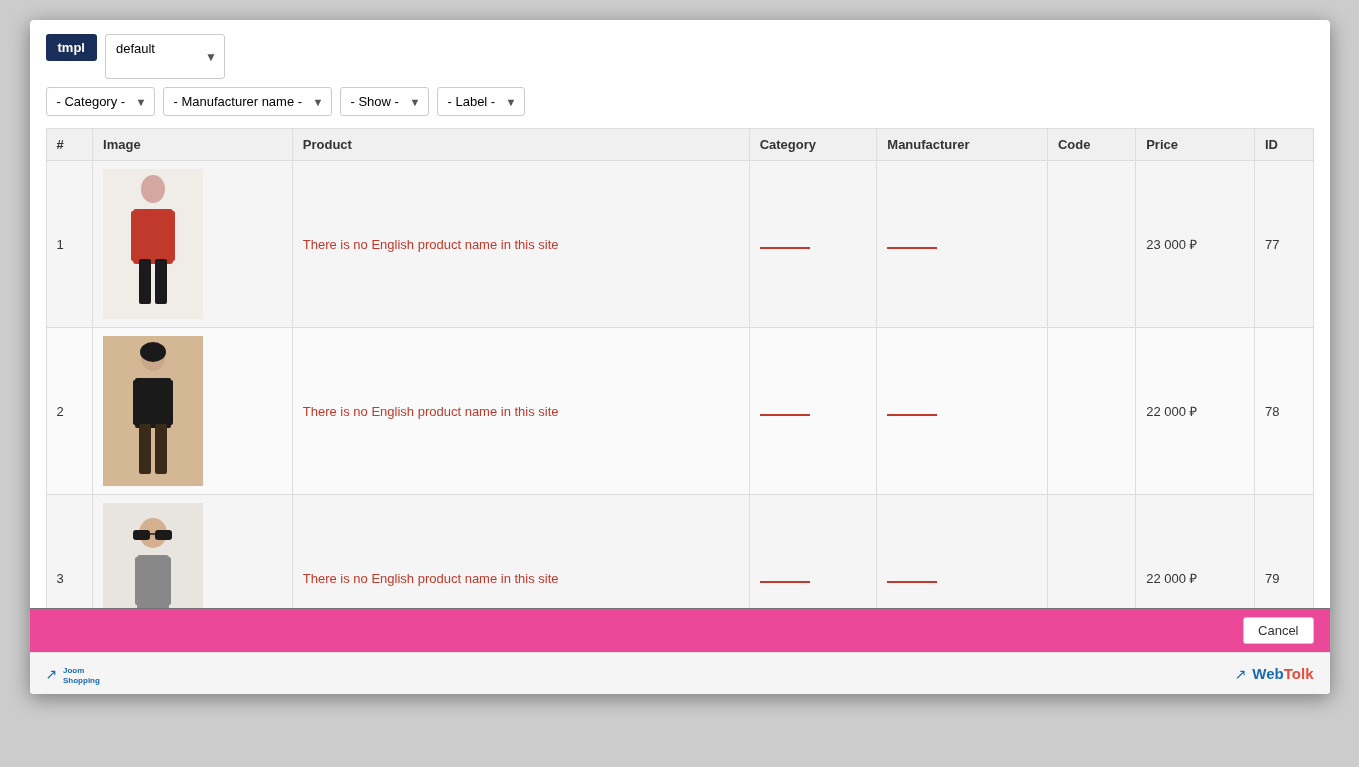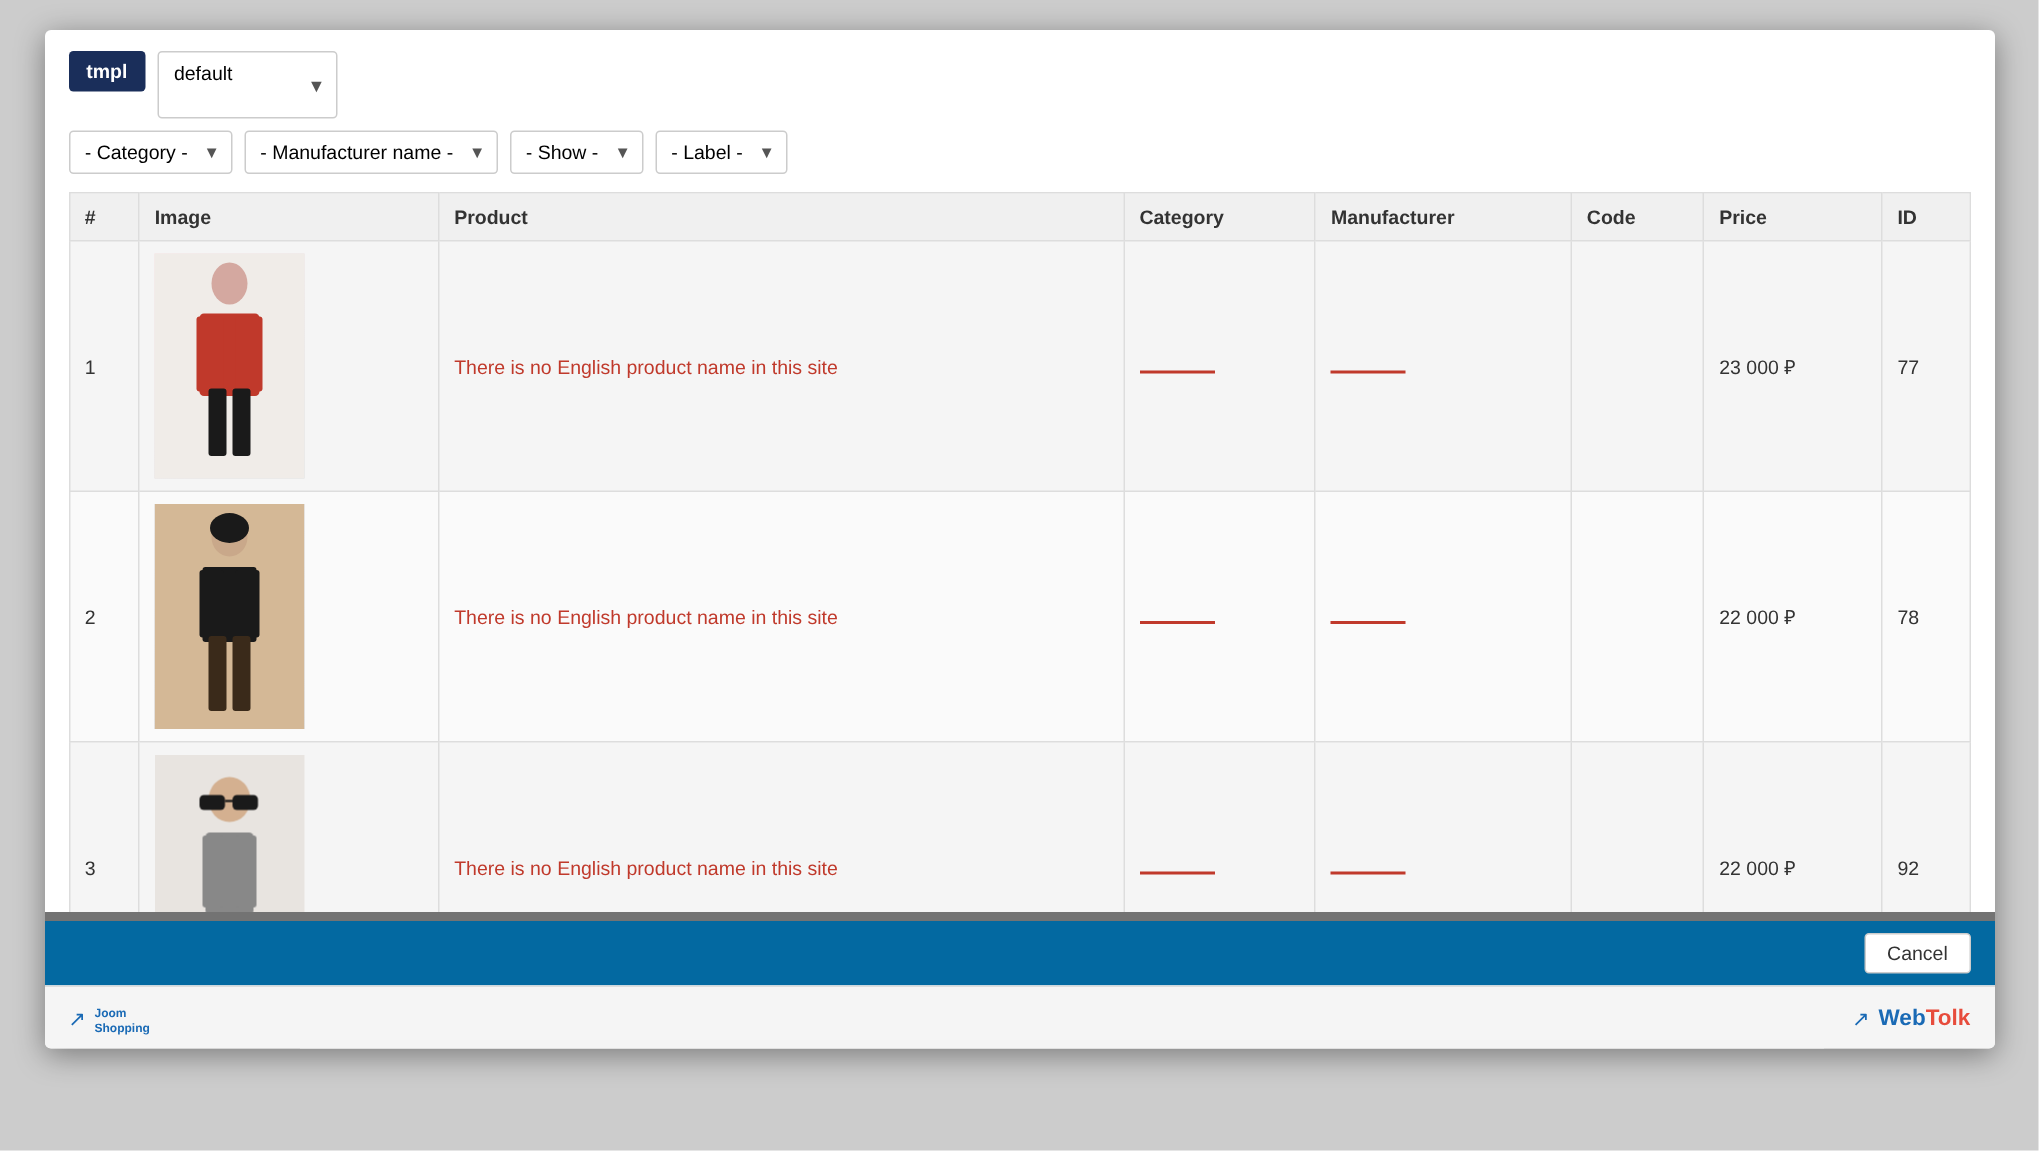--- a/index.html
+++ b/index.html
@@ -234,22 +234,22 @@
     }
     .table-container {
       max-height: 480px;
       overflow-y: auto;
     }
     .bottom-bar {
       padding: 8px 16px;
       display: flex;
       justify-content: flex-end;
       align-items: flex-end;
-      border-top: 6px solid #737373;
-      background: #0369a1;
+      border-top: 1px solid #737373;
+      background: #ec4899;
     }
   </style>
 </head>
 <body>
 
 <div class="modal-overlay">
 
 
   <div class="modal-body">
 
@@ -391,21 +391,21 @@
               <span class="no-name-text">There is no English product name in this site</span>
             </td>
             <td>
               <span class="red-line"></span>
             </td>
             <td>
               <span class="red-line"></span>
             </td>
             <td></td>
             <td>22 000 ₽</td>
-            <td>92</td>
+            <td>79</td>
           </tr>
         </tbody>
       </table>
     </div>
   </div>
 
   <div class="bottom-bar">
     <button class="btn-cancel">Cancel</button>
   </div>
 

